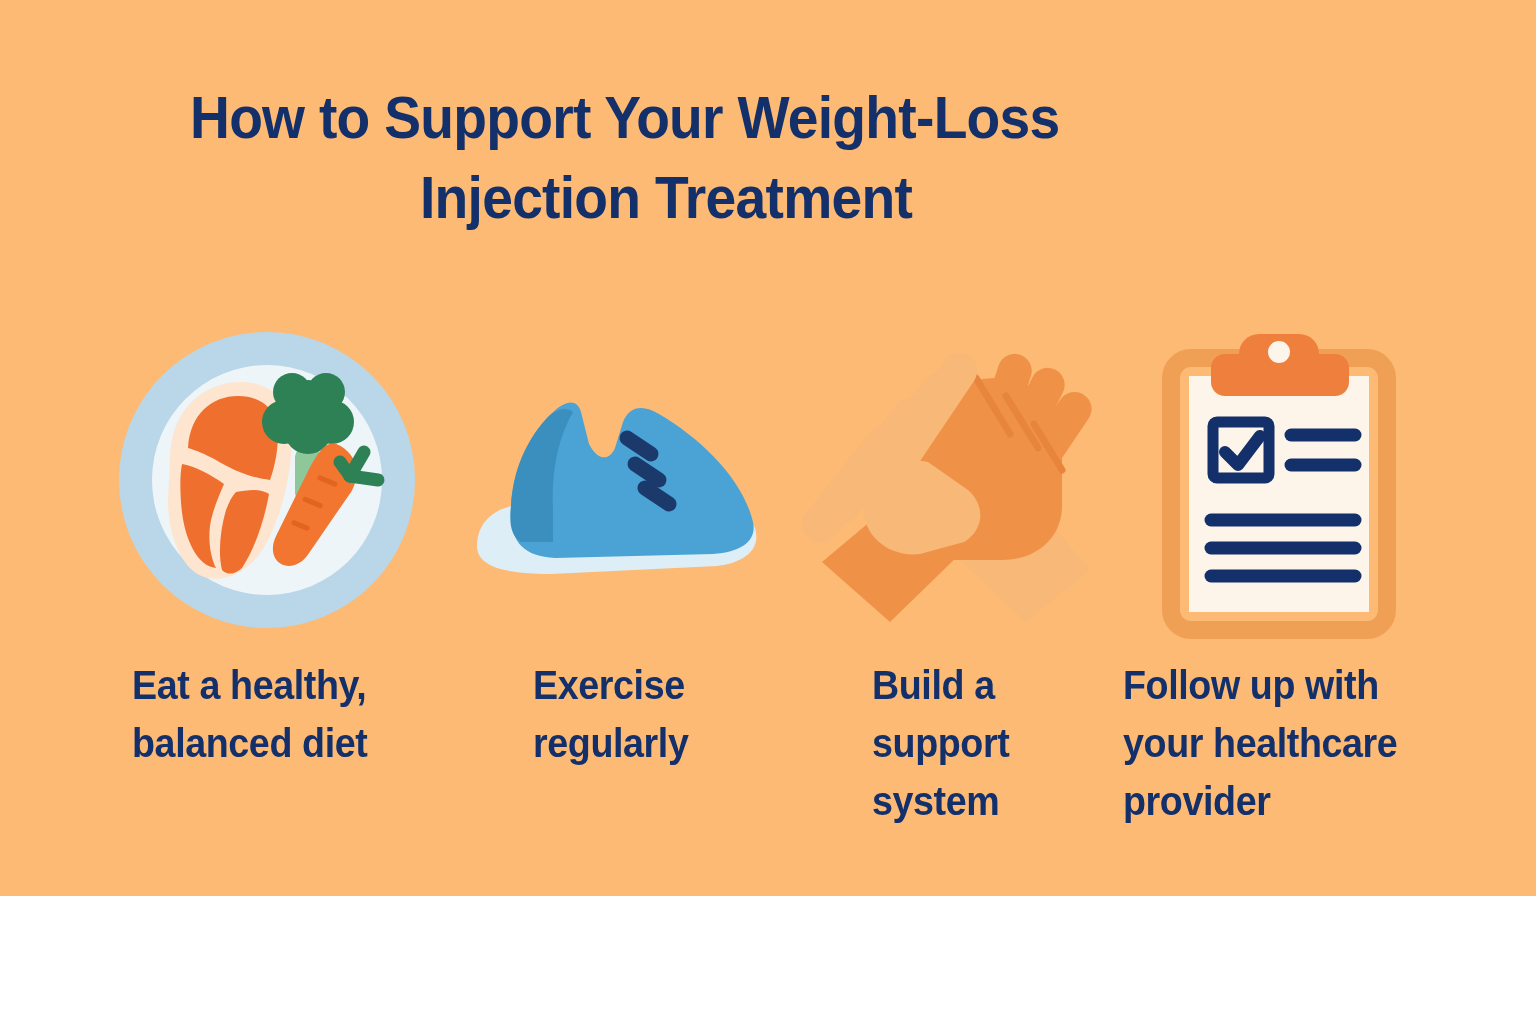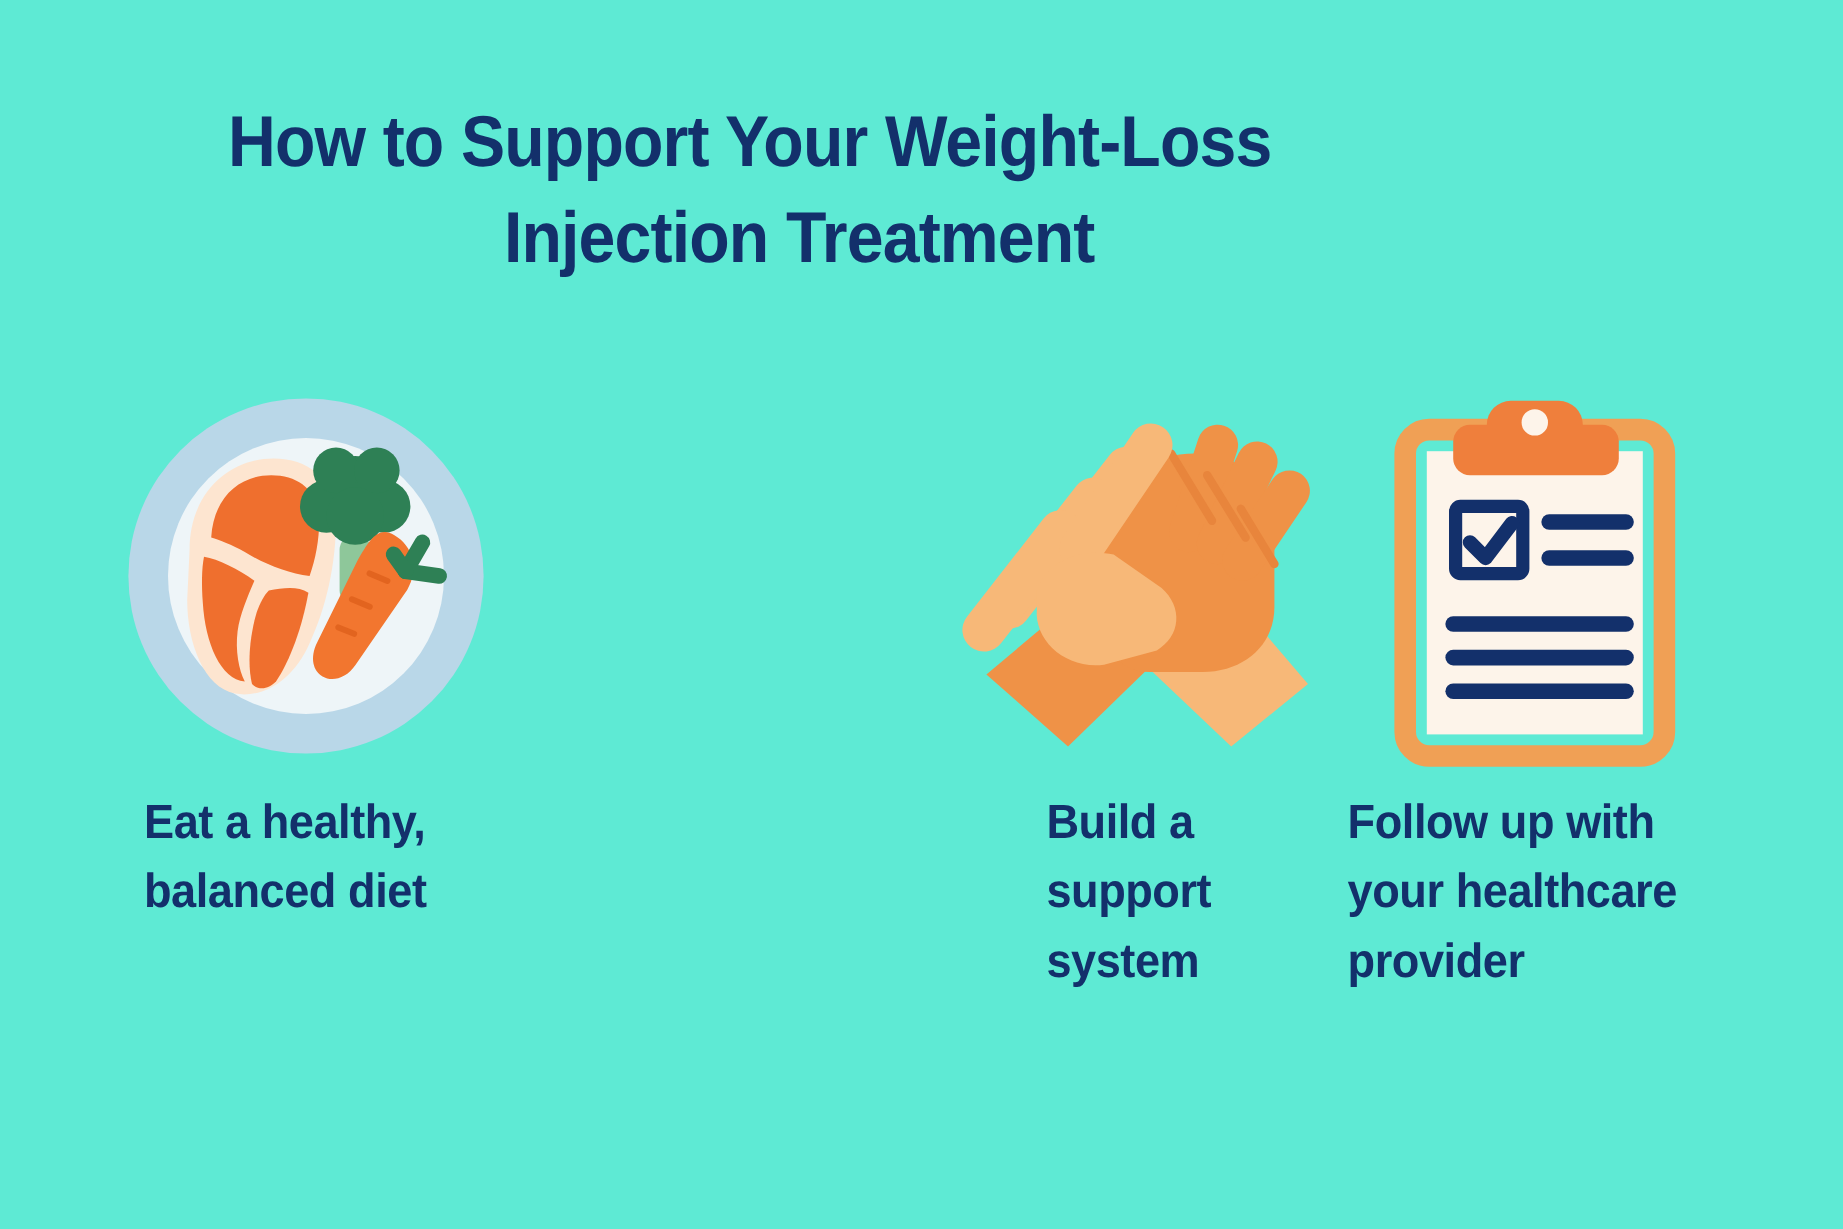--- a/index.html
+++ b/index.html
@@ -10,22 +10,22 @@
   body {
     width: 1536px;
     height: 1024px;
     overflow: hidden;
     font-family: "Liberation Sans", sans-serif;
   }
 
   #infographic {
     position: relative;
     width: 1536px;
-    height: 1024px;
-    background: #5eead4;
+    height: 896px;
+    background: #fdba74;
     box-sizing: border-box;
   }
 
   
   .title-block {
     position: absolute;
     left: 190px;
     top: 78px;
     width: 1180px;
   }
@@ -47,21 +47,21 @@
     position: absolute;
     left: 0;
     top: 330px;
     width: 1536px;
     height: 540px;
   }
   .col {
     position: absolute;
     top: 0;
   }
-  .col-1 { left: 100px;  width: 330px; }
+  .col-1 { left: 112px;  width: 330px; }
   .col-2 { left: 455px;  width: 330px; }
   .col-3 { left: 800px;  width: 310px; }
   .col-4 { left: 1115px; width: 340px; }
 
   .icon-area {
     position: relative;
     height: 300px;
   }
   .caption {
     font-family: "Liberation Sans", sans-serif;
@@ -164,20 +164,64 @@
             <path d="M 238 146 L 228 132"></path>
           </g>
         </svg>
       </div>
       <div class="caption c1">
         <span class="cap-line">Eat a healthy,</span>
         <span class="cap-line">balanced diet</span>
       </div>
     </div>
 
+    <div class="col col-2">
+      <div class="icon-area">
+        <svg width="330" height="300" viewBox="0 0 330 300">
+
+          <path d="M 22 216
+                   C 22 196, 34 182, 56 176
+                   L 214 150
+                   C 264 158, 292 176, 300 198
+                   C 306 218, 292 232, 262 236
+                   L 96 244
+                   C 48 244, 22 236, 22 216 Z" fill="#ddeef7"></path>
+
+          <path d="M 56 176
+                   C 58 140, 72 108, 96 84
+                   C 110 70, 122 68, 126 82
+                   L 134 114
+                   C 142 130, 154 132, 160 118
+                   L 168 92
+                   C 174 76, 188 74, 204 84
+                   C 248 110, 288 150, 298 192
+                   C 302 210, 288 222, 258 224
+                   L 100 228
+                   C 68 226, 54 212, 56 176 Z" fill="#4aa3d4"></path>
+
+          <path d="M 56 176
+                   C 58 142, 70 112, 92 88
+                   C 100 80, 110 76, 118 82
+                   C 104 106, 96 140, 98 178
+                   L 98 212
+                   L 66 212
+                   C 56 206, 54 194, 56 176 Z" fill="#3b8fbe"></path>
+
+          <g stroke="#1b3a6b" stroke-width="15" stroke-linecap="round">
+            <line x1="172" y1="108" x2="196" y2="124"></line>
+            <line x1="180" y1="134" x2="204" y2="150"></line>
+            <line x1="190" y1="158" x2="214" y2="174"></line>
+          </g>
+        </svg>
+      </div>
+      <div class="caption c2">
+        <span class="cap-line">Exercise</span>
+        <span class="cap-line">regularly</span>
+      </div>
+    </div>
 
     <div class="col col-4">
       <div class="icon-area">
         <svg width="340" height="300" viewBox="0 0 340 300">
 
           <rect x="56" y="28" width="216" height="272" rx="20" fill="none" stroke="#f0a055" stroke-width="18"></rect>
 
           <rect x="74" y="46" width="180" height="236" fill="#fdf4ea"></rect>
 
           <g>

